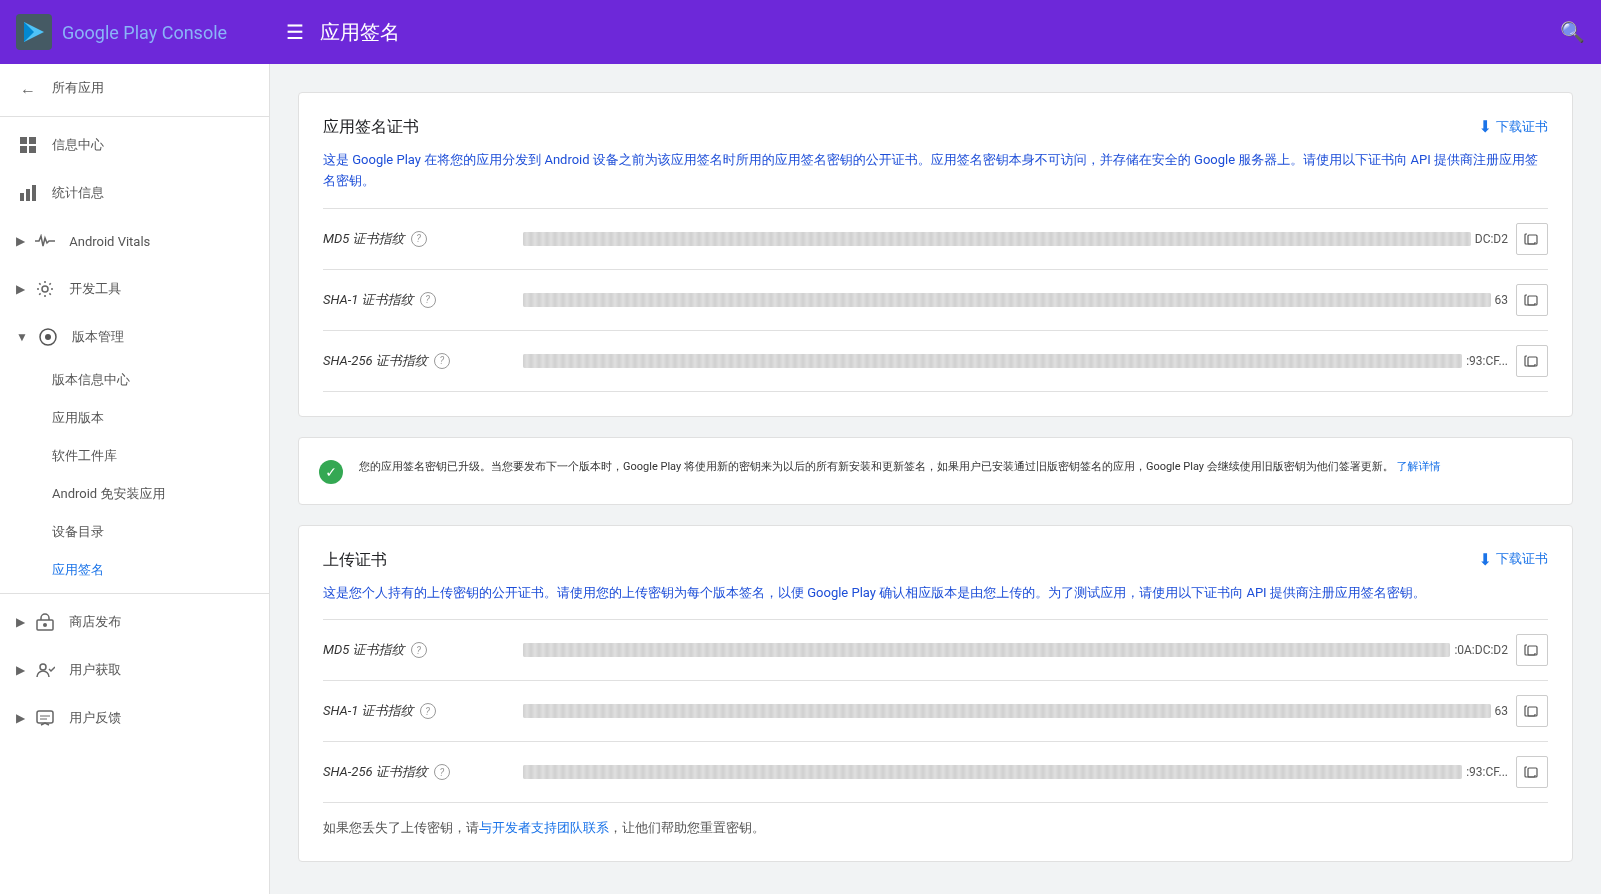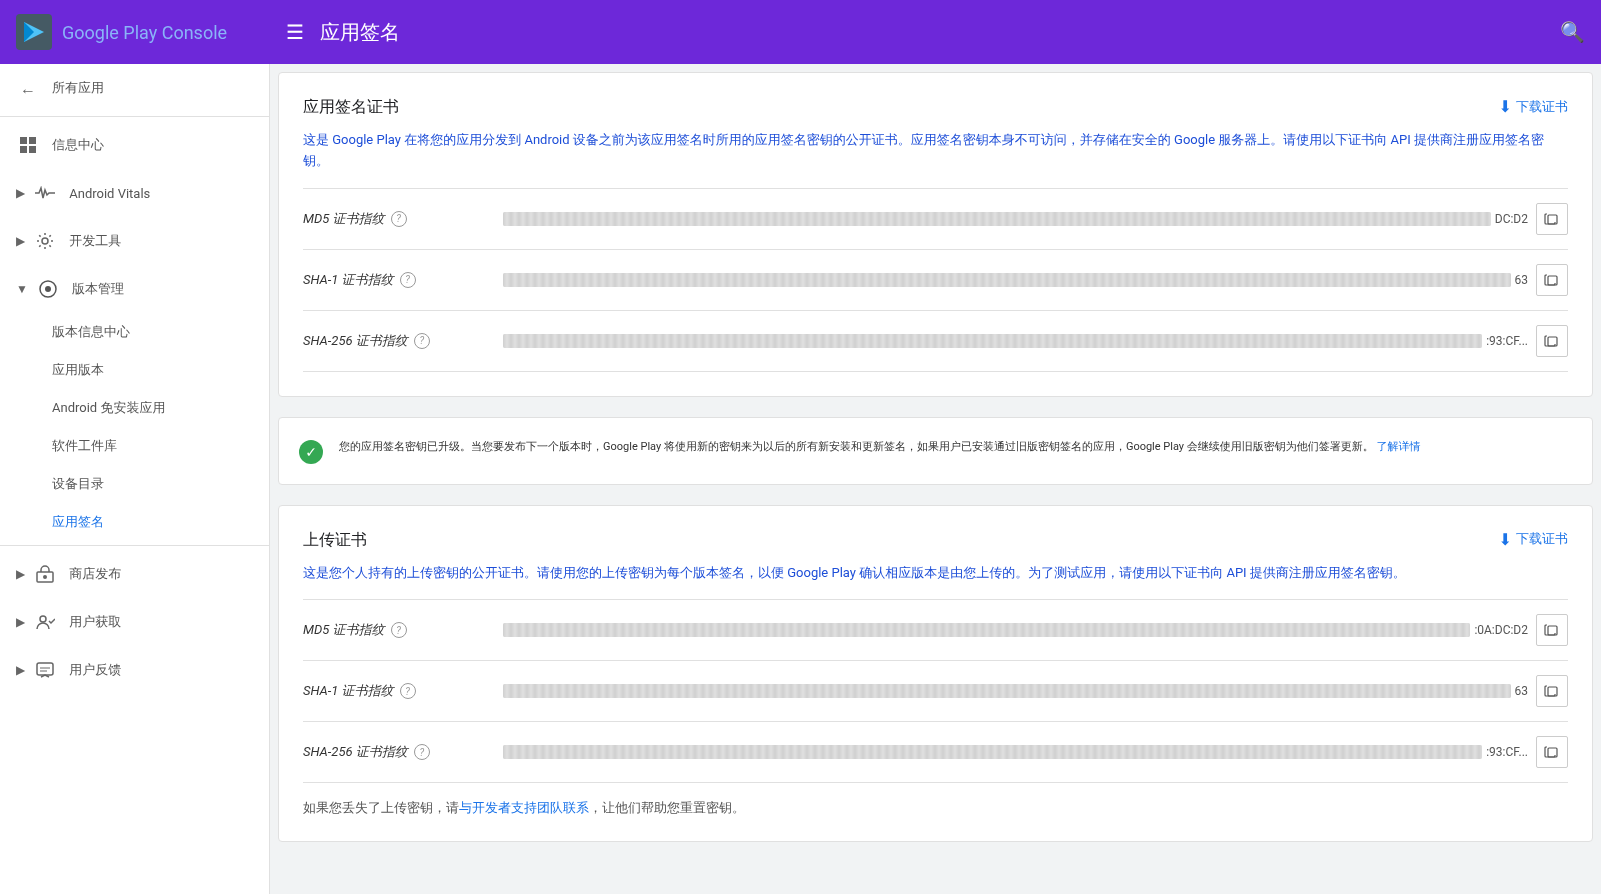--- a/index.html
+++ b/index.html
@@ -100,21 +100,21 @@
       height: 1px;
       background: #e0e0e0;
       margin: 4px 0;
     }
 
     
     .main {
       flex: 1;
       overflow-y: auto;
       background: #f1f3f4;
-      padding: 8px;
+      padding: 28px;
     }
 
     
     .card {
       background: white;
       border-radius: 4px;
       border: 1px solid #e0e0e0;
       margin-bottom: 20px;
       padding: 24px;
     }
@@ -306,20 +306,30 @@
         <svg width="20" height="20" viewBox="0 0 20 20">
             <rect x="2" y="2" width="7" height="7" fill="#666"></rect>
             <rect x="11" y="2" width="7" height="7" fill="#666"></rect>
             <rect x="2" y="11" width="7" height="7" fill="#666"></rect>
             <rect x="11" y="11" width="7" height="7" fill="#666"></rect>
           </svg>
       </span>
       <span>信息中心</span>
     </div>
 
+    <div class="sidebar-item">
+      <span class="icon">
+        <svg width="20" height="20" viewBox="0 0 20 20">
+            <rect x="2" y="10" width="4" height="8" fill="#666"></rect>
+            <rect x="8" y="6" width="4" height="12" fill="#666"></rect>
+            <rect x="14" y="2" width="4" height="16" fill="#666"></rect>
+          </svg>
+      </span>
+      <span>统计信息</span>
+    </div>
 
     <div class="sidebar-item">
       <span class="sidebar-arrow">▶</span>
       <span class="icon">
         <svg width="20" height="14" viewBox="0 0 20 14">
             <polyline points="0,7 4,7 6,2 8,12 10,4 12,9 14,7 20,7" stroke="#666" stroke-width="1.5" fill="none"></polyline>
           </svg>
       </span>
       <span>Android Vitals</span>
     </div>
@@ -346,24 +356,24 @@
       <span>版本管理</span>
     </div>
 
     <div class="sidebar-sub-item">
       <span>版本信息中心</span>
     </div>
     <div class="sidebar-sub-item">
       <span>应用版本</span>
     </div>
     <div class="sidebar-sub-item">
+      <span>软件工件库</span>
+    </div>
+    <div class="sidebar-sub-item">
       <span>Android 免安装应用</span>
-    </div>
-    <div class="sidebar-sub-item">
-      <span>软件工件库</span>
     </div>
     <div class="sidebar-sub-item">
       <span>设备目录</span>
     </div>
     <div class="sidebar-sub-item active">
       <span>应用签名</span>
     </div>
 
     <div class="sidebar-divider"></div>
 

